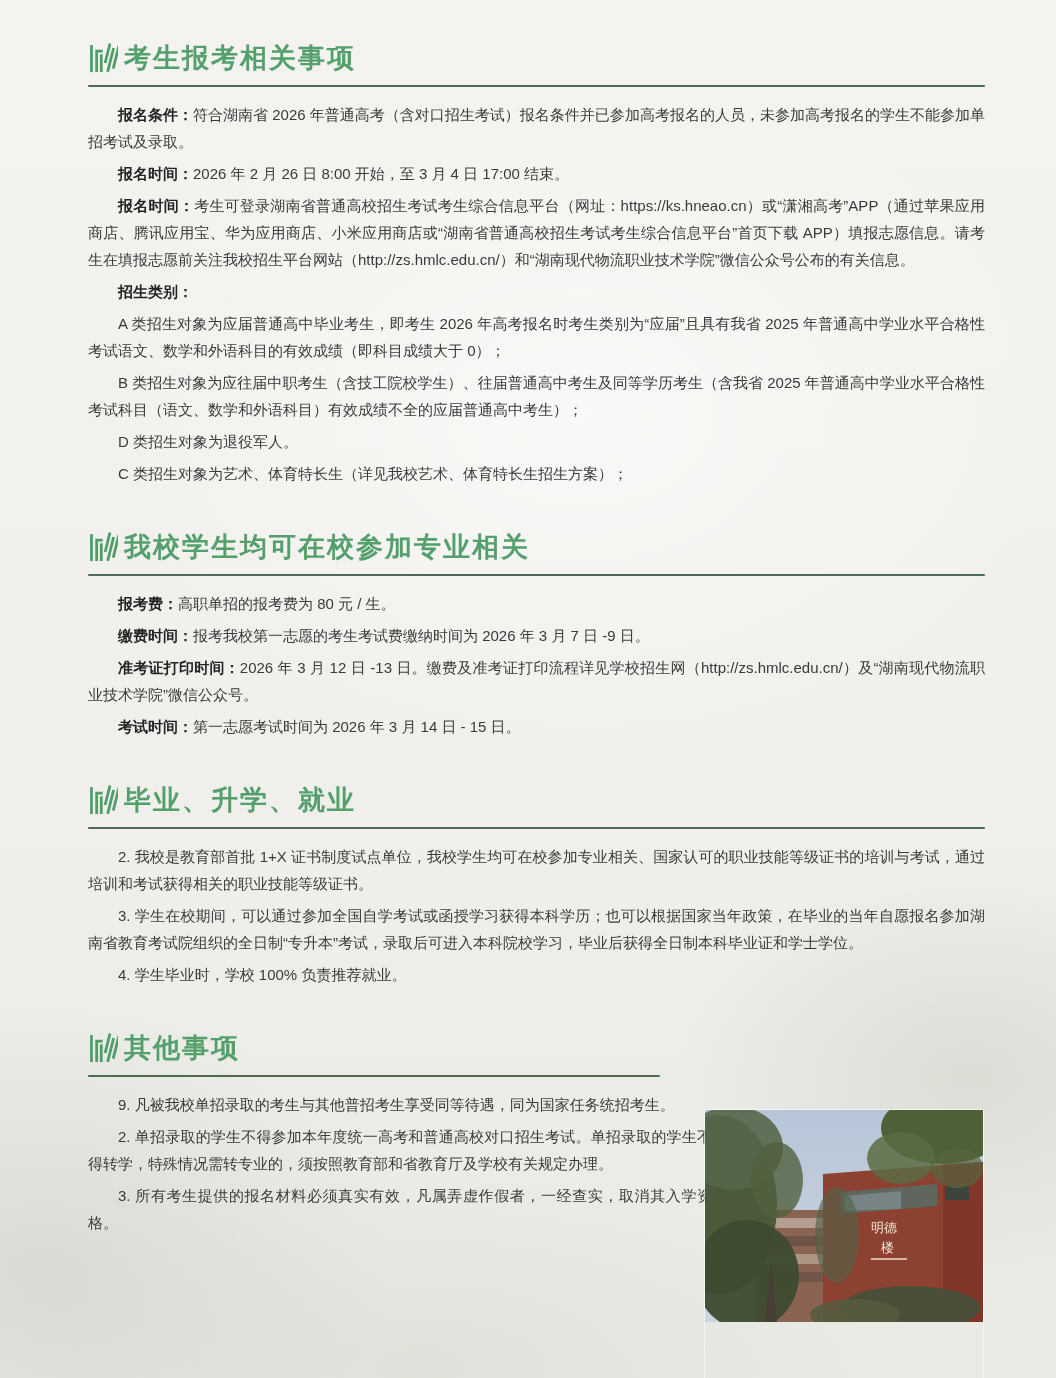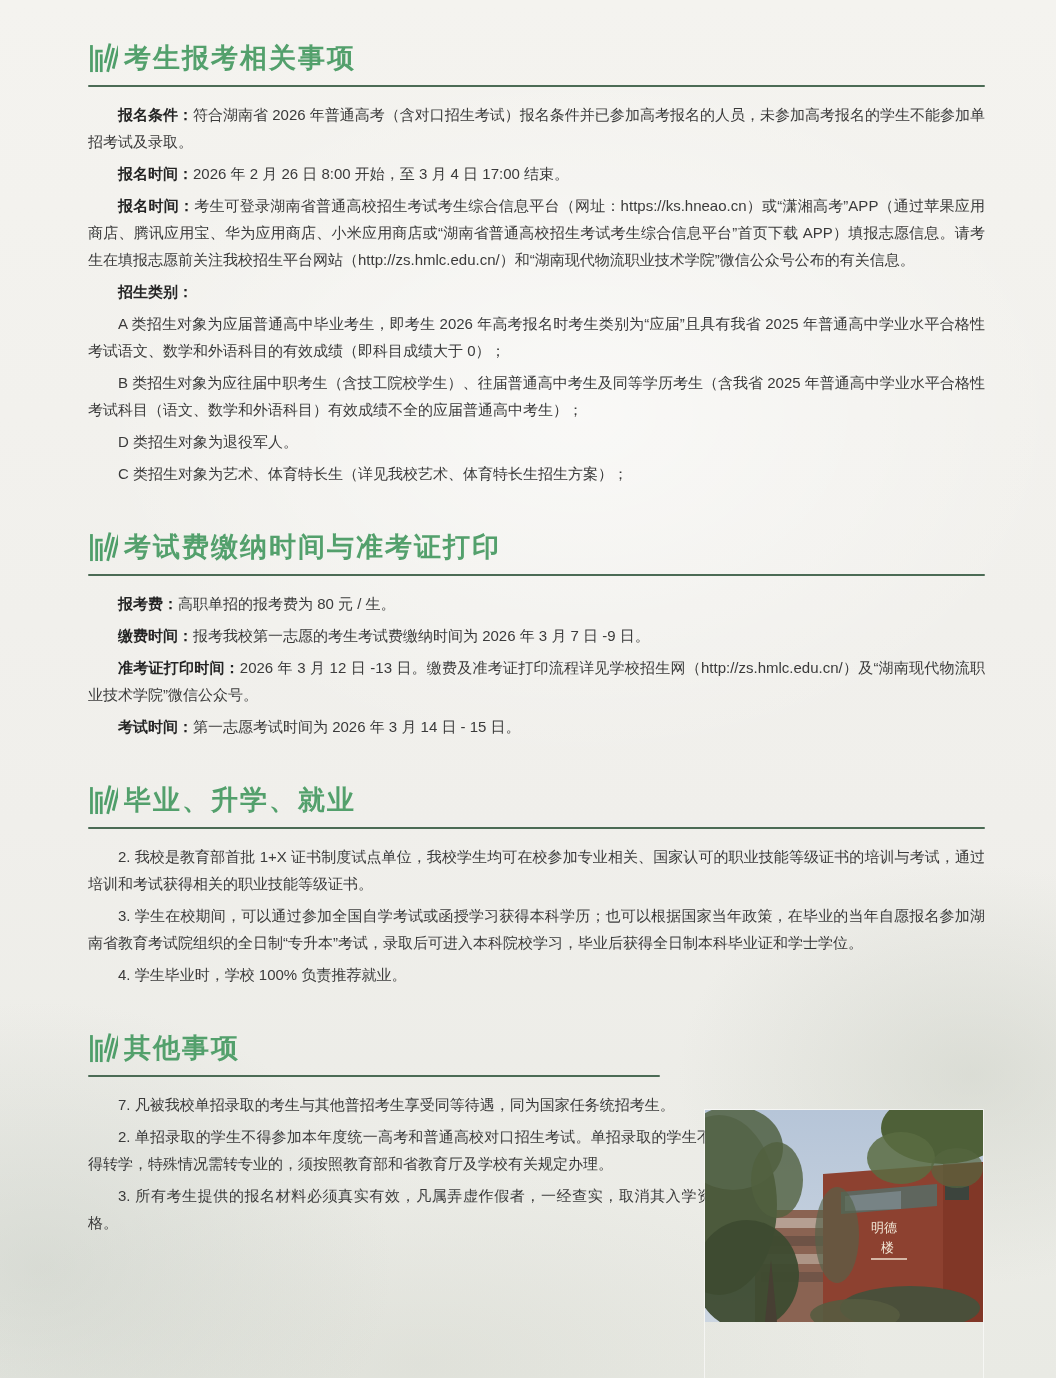--- a/index.html
+++ b/index.html
@@ -86,21 +86,21 @@
           <path d="M3 24 V3"></path>
           <path d="M7.5 24 V7 H11.5"></path>
           <path d="M11.5 11 V24"></path>
           <g transform="rotate(14 19 13)">
             <path d="M16 2 V17"></path>
             <path d="M20 5 V24"></path>
             <path d="M24 2 V20"></path>
           </g>
         </svg>
       </span>
-      <h2 class="sec-title">考试费缴纳时间与准考证打印</h2>
+      <h2 class="sec-title">我校学生均可在校参加专业相关</h2>
     </div>
     <div class="rule"></div>
     <div class="sec-body">
           <p class="para"><span class="plabel">报考费：</span>高职单招的报考费为 80 元 / 生。</p>
           <p class="para"><span class="plabel">缴费时间：</span>报考我校第一志愿的考生考试费缴纳时间为 2026 年 3 月 7 日 -9 日。</p>
           <p class="para"><span class="plabel">准考证打印时间：</span>2026 年 3 月 12 日 -13 日。缴费及准考证打印流程详见学校招生网（http://zs.hmlc.edu.cn/）及“湖南现代物流职业技术学院”微信公众号。</p>
           <p class="para"><span class="plabel">考试时间：</span>第一志愿考试时间为 2026 年 3 月 14 日 - 15 日。</p>
         </div>
   </section>
 
@@ -139,21 +139,21 @@
             <path d="M16 2 V17"></path>
             <path d="M20 5 V24"></path>
             <path d="M24 2 V20"></path>
           </g>
         </svg>
       </span>
       <h2 class="sec-title">其他事项</h2>
     </div>
     <div class="rule"></div>
     <div class="sec-body">
-          <p class="para">7. 凡被我校单招录取的考生与其他普招考生享受同等待遇，同为国家任务统招考生。</p>
+          <p class="para">9. 凡被我校单招录取的考生与其他普招考生享受同等待遇，同为国家任务统招考生。</p>
           <p class="para">2. 单招录取的学生不得参加本年度统一高考和普通高校对口招生考试。单招录取的学生不得转学，特殊情况需转专业的，须按照教育部和省教育厅及学校有关规定办理。</p>
           <p class="para">3. 所有考生提供的报名材料必须真实有效，凡属弄虚作假者，一经查实，取消其入学资格。</p>
         </div>
   </section>
 </div>
 
   <div class="photo-frame">
     <svg viewBox="0 0 278 212" preserveAspectRatio="none">
       <defs>
         <linearGradient id="sky" x1="0" y1="0" x2="0" y2="1">

